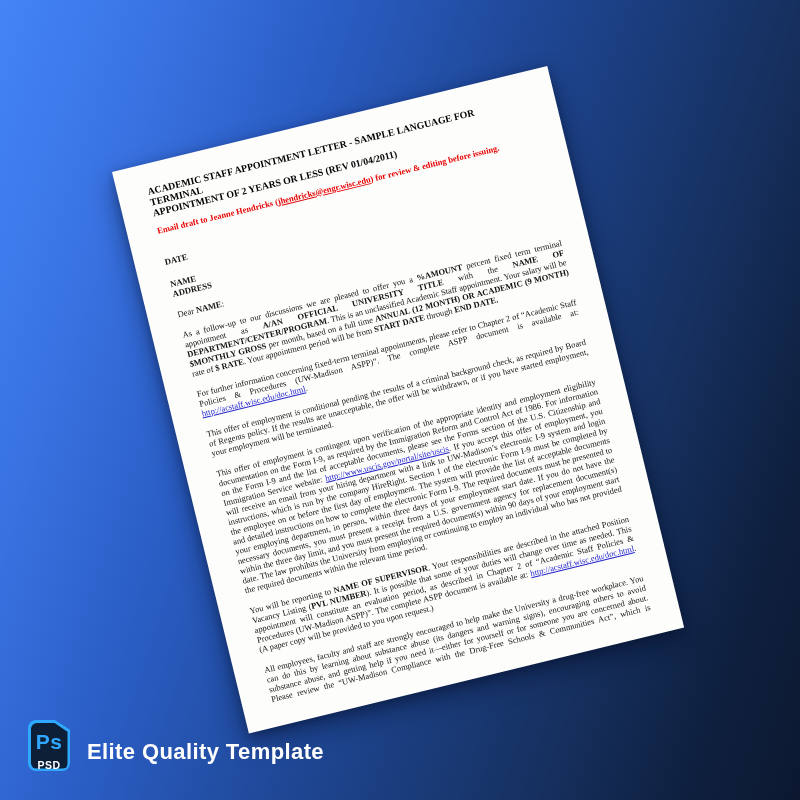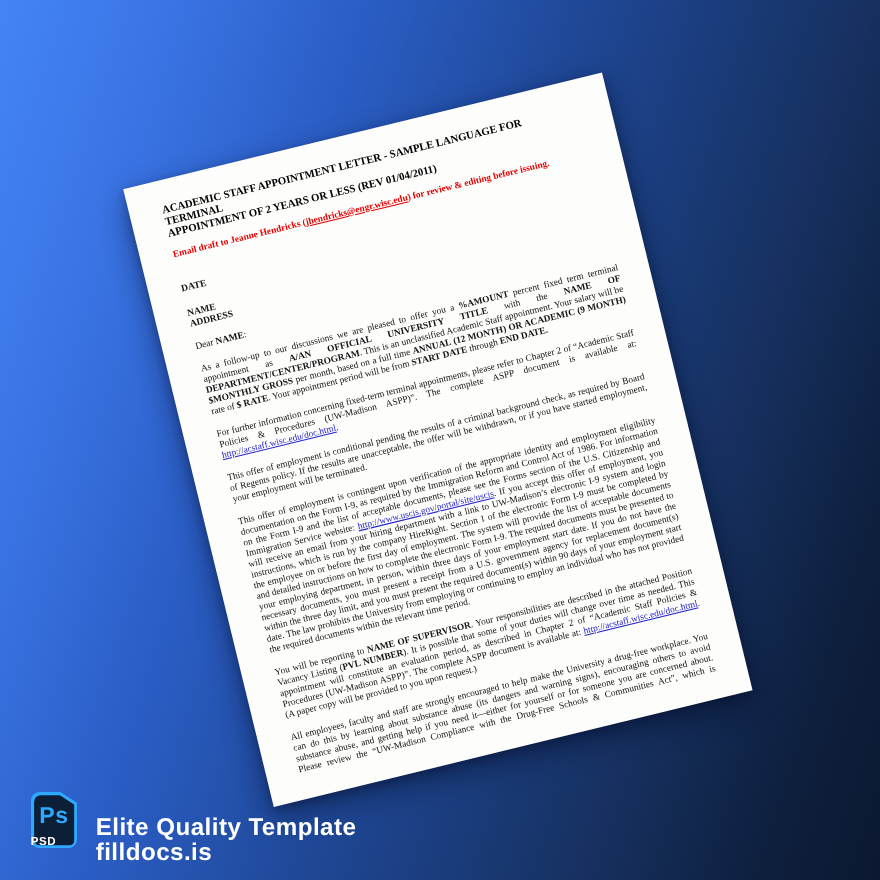--- a/index.html
+++ b/index.html
@@ -38,21 +38,21 @@
   }
   .psd-badge .inner{
     position:absolute;inset:2.5px;background:#0c1f36;border-radius:6px;
     clip-path:polygon(0 0,63% 0,100% 20%,100% 100%,0 100%);
   }
   .ps-mark{
     position:absolute;left:0;right:0;top:11px;text-align:center;
     color:#31a8ff;font-weight:bold;font-size:21px;line-height:21px;letter-spacing:0.5px;
   }
   .psd-mark{
-    position:absolute;left:0;right:0;top:40px;text-align:left;
+    position:absolute;left:0;right:0;top:40px;text-align:center;
     color:#ffffff;font-weight:bold;font-size:10.5px;line-height:11px;letter-spacing:0.5px;
   }
   .footer-text{position:absolute;left:87px;top:740px;color:#ffffff;}
   .footer-headline{font-size:22px;line-height:23px;font-weight:bold;letter-spacing:0.4px;}
   .footer-site{font-size:22px;line-height:23px;font-weight:bold;letter-spacing:0.4px;}
 </style>
 </head>
 <body>
 
 <div class="paper">
@@ -77,14 +77,13 @@
 
 <div class="psd-badge">
   <div class="outer"></div>
   <div class="inner"></div>
   <div class="ps-mark">Ps</div>
   <div class="psd-mark">PSD</div>
 </div>
 
 <div class="footer-text">
   <div class="footer-headline">Elite Quality Template</div>
-  <div class="footer-site">filldocs.is</div>
 </div>
 
 </body></html>

